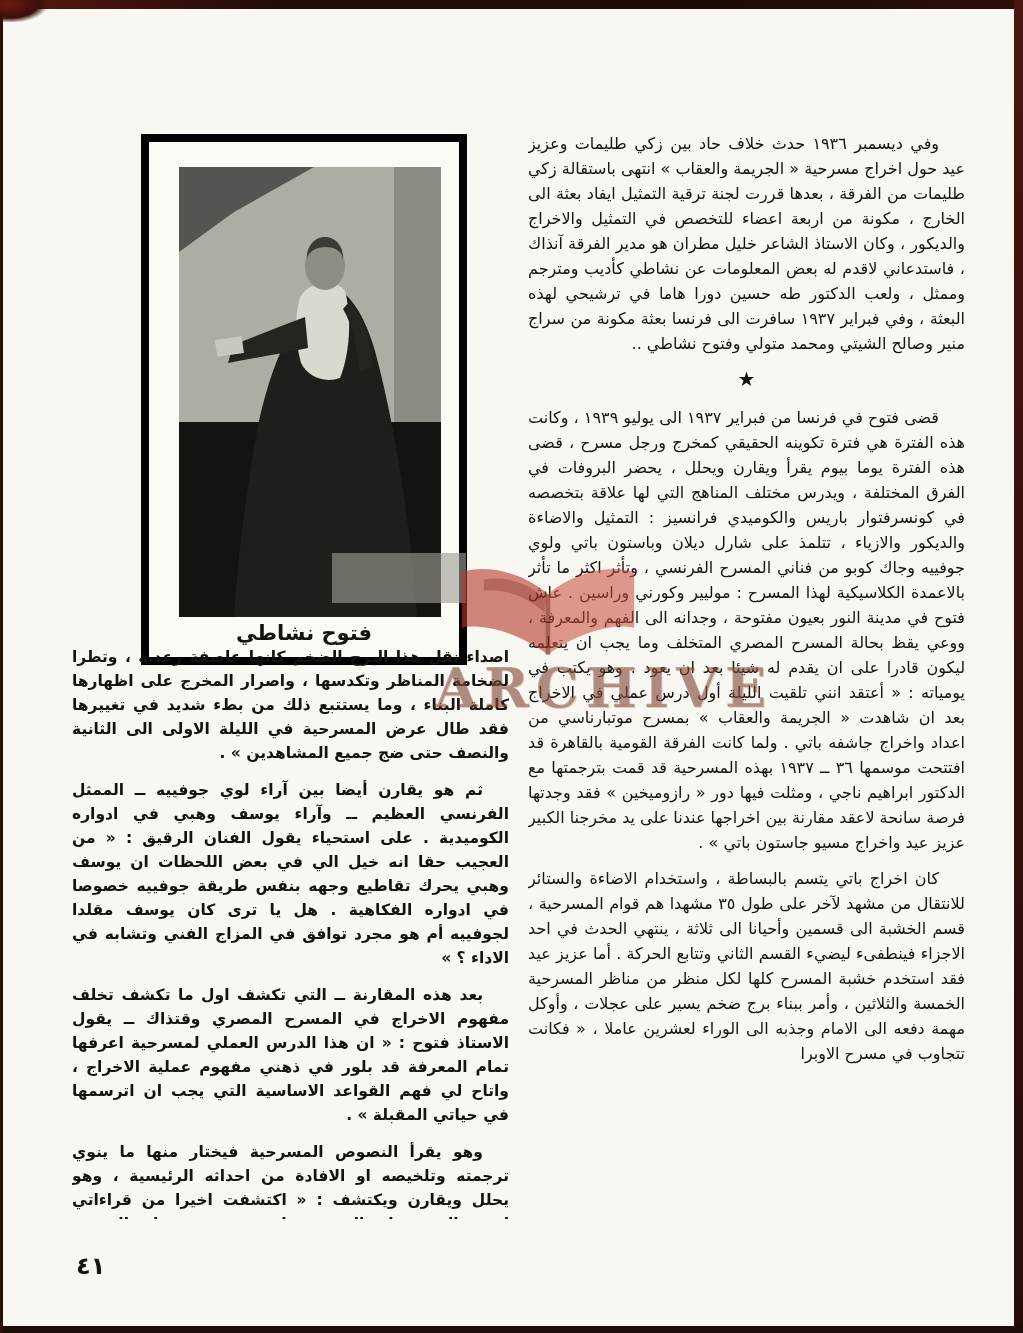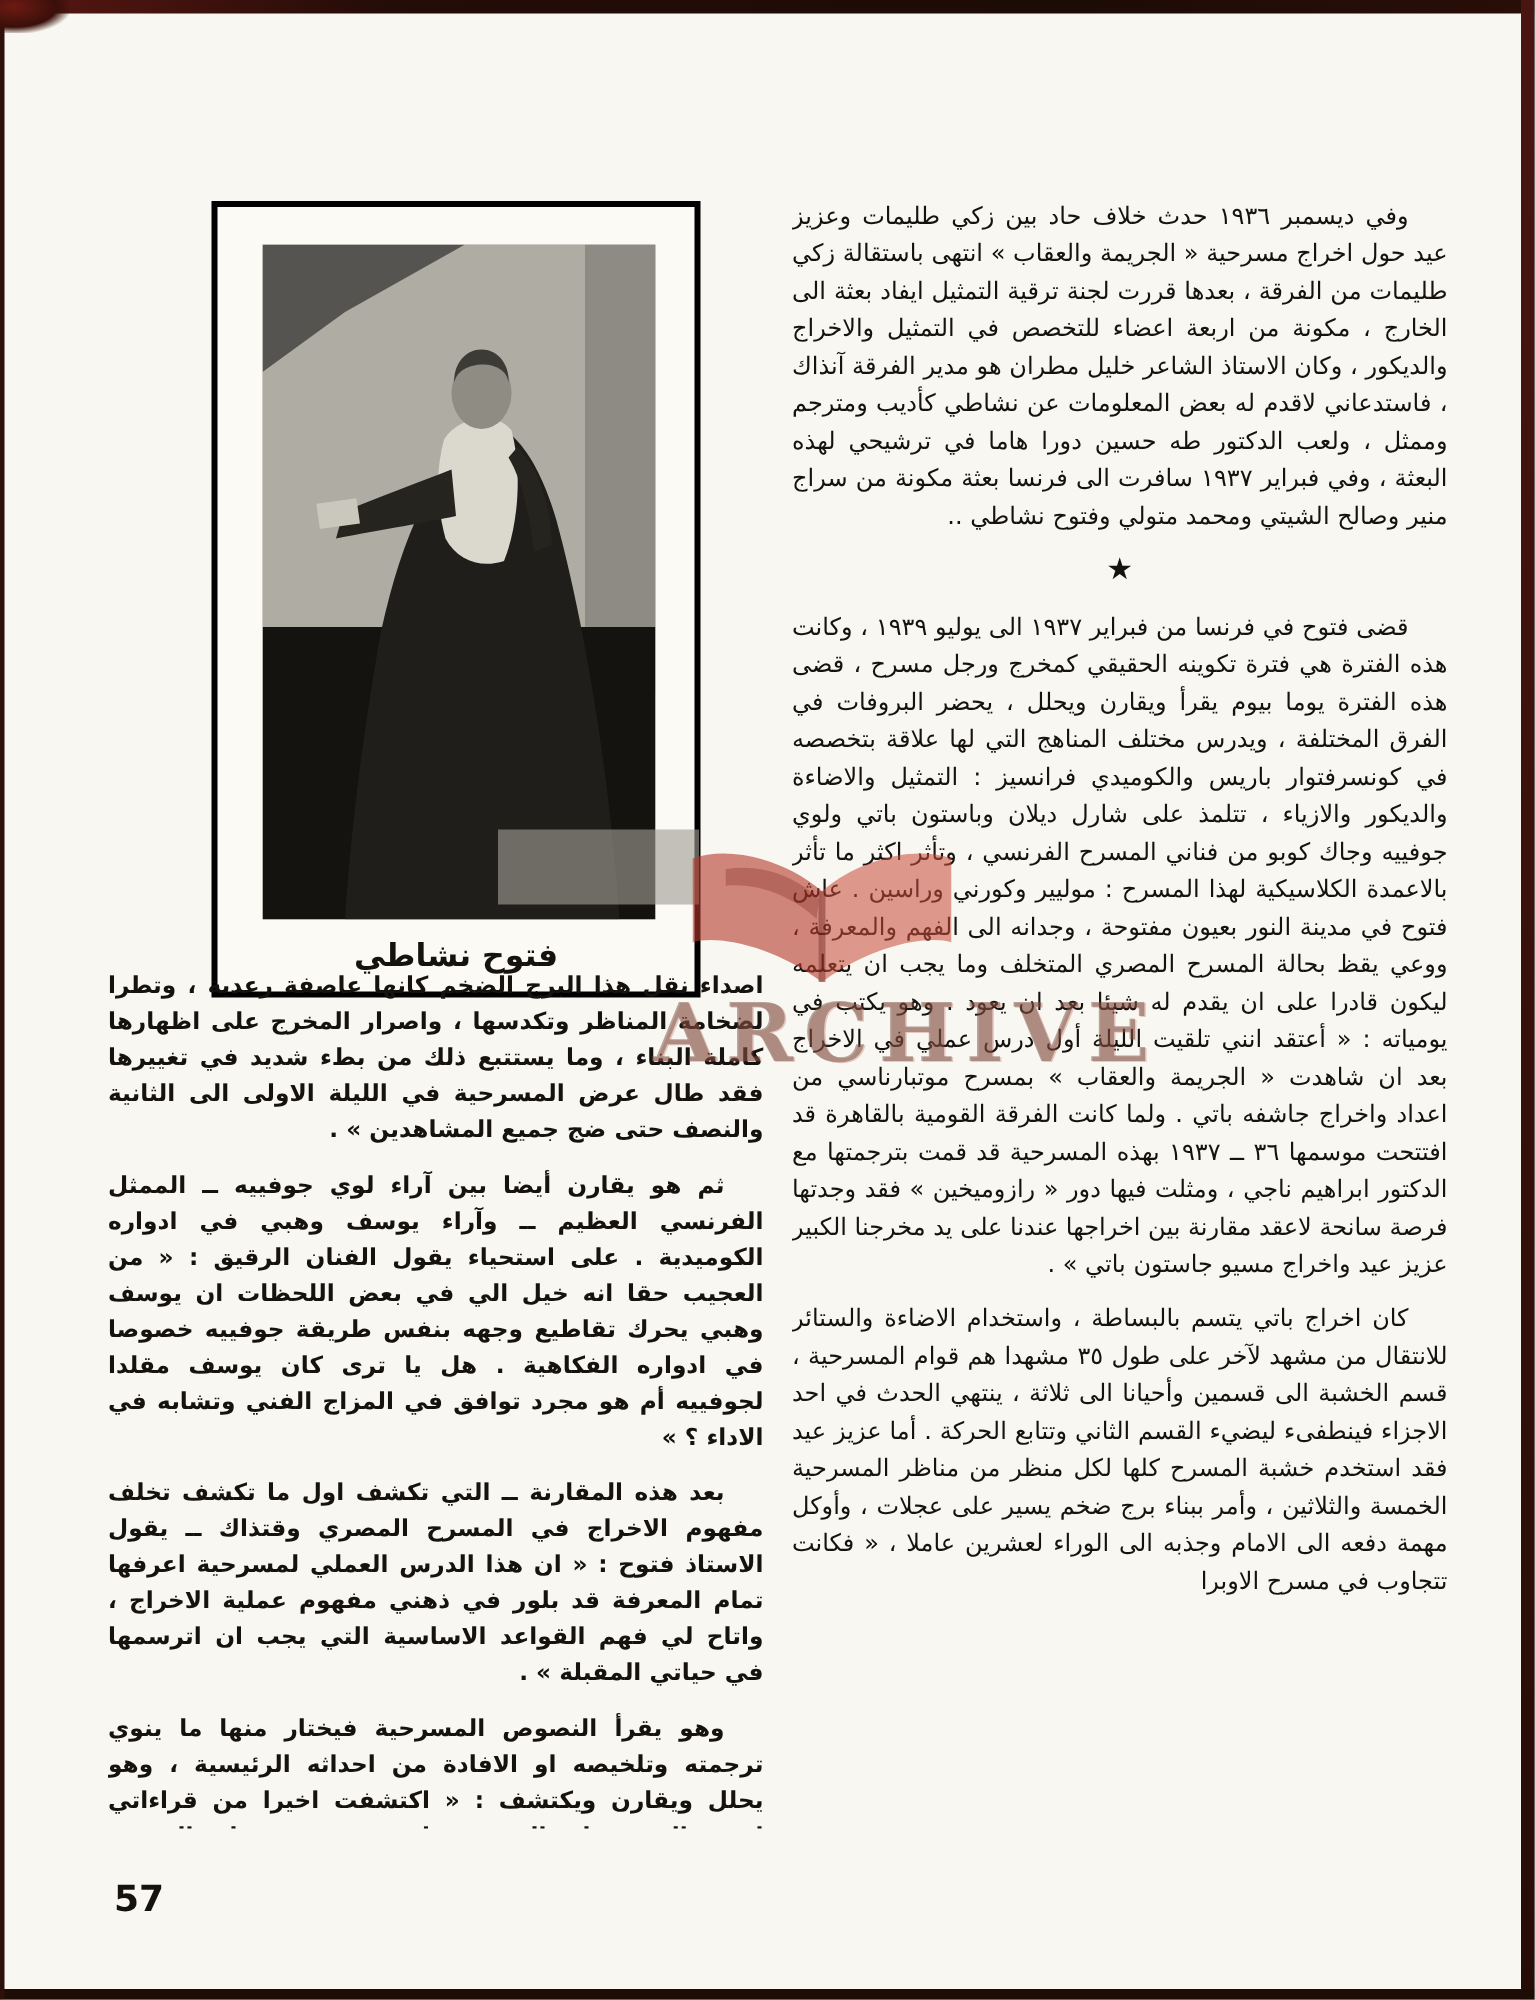--- a/index.html
+++ b/index.html
@@ -13,21 +13,21 @@
     background:linear-gradient(90deg,#5a1712 0%,#240c07 25%,#1d0b06 70%,#2a0e08 100%);}
   .edge-right{position:absolute;top:0;right:0;width:9px;height:100%;
     background:linear-gradient(180deg,#4a1510,#3a110c 45%,#260c07);}
   .edge-bottom{position:absolute;bottom:0;left:0;width:100%;height:7px;background:#1e0d07;}
   .edge-left{position:absolute;top:0;left:0;width:3px;height:100%;background:#2c1009;}
   .corner-blot{position:absolute;top:0;left:0;width:46px;height:22px;
     background:radial-gradient(ellipse at 20% 20%,#6d1a12 0%,#3a0f0a 55%,transparent 75%);}
 
   
   .photo-frame{position:absolute;left:141px;top:134px;width:326px;height:531px;
-    border:4px solid #000000;background:#fbfaf5;box-sizing:border-box;}
+    border:8px solid #000000;background:#fbfaf5;box-sizing:border-box;}
   .photo{position:absolute;left:30px;top:25px;width:262px;height:450px;background:#a8a69e;overflow:hidden;}
   .photo svg{display:block;}
   .photo-caption{position:absolute;left:0;right:0;bottom:12px;text-align:center;
     font-weight:bold;font-size:21px;direction:rtl;}
 
   
   .col{position:absolute;direction:rtl;text-align:justify;}
   .col p{margin:0 0 11px;text-indent:26px;}
   .col p.cont{text-indent:0;}
   .right-col{left:528px;top:131px;width:437px;height:1140px;font-size:16px;overflow:hidden;}
@@ -96,15 +96,15 @@
   <div class="watermark">
     <svg class="wm-logo" width="190" height="110" viewBox="0 0 200 120">
       <path d="M100 112 C62 84 22 78 6 83 L6 22 C32 13 72 22 100 46 Z" fill="#b5392c" fill-opacity="0.75"></path>
       <path d="M100 112 C138 84 178 78 194 83 L194 22 C168 13 128 22 100 46 Z" fill="#c94b3a" fill-opacity="0.7"></path>
       <path d="M100 46 L100 112" stroke="#7e241a" stroke-opacity="0.7" stroke-width="5"></path>
       <path d="M30 30 C55 26 80 34 98 52 L96 66 C76 48 52 40 30 42 Z" fill="#8f2a20" fill-opacity="0.6"></path>
     </svg>
     <div class="wm-text">ARCHIVE</div>
   </div>
 
-  <div class="page-number">57</div>
+  <div class="page-number">٤١</div>
 
 </div>
 
 </body></html>

